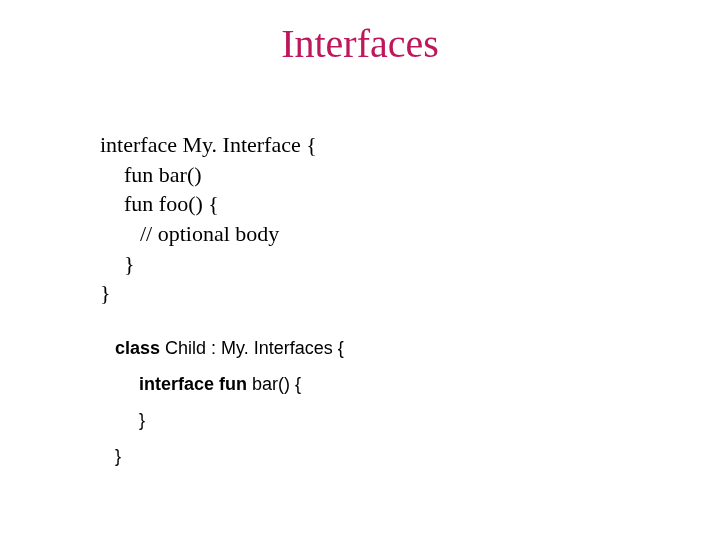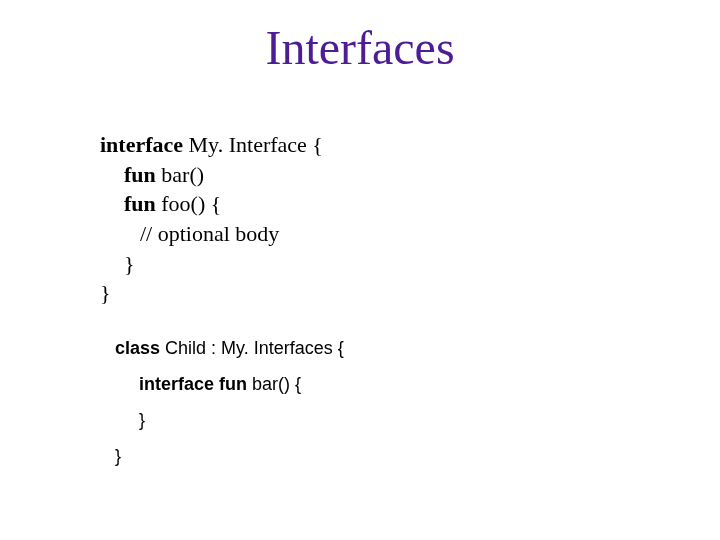--- a/index.html
+++ b/index.html
@@ -16,34 +16,34 @@
     width: 720px;
     height: 540px;
     box-sizing: border-box;
   }
   .title {
     position: absolute;
     top: 20px;
     left: 0;
     width: 720px;
     text-align: center;
-    font-size: 48px;
-    color: #4c1d95;
+    font-size: 40px;
+    color: #be185d;
     font-family: "Times New Roman", Times, serif;
   }
   .code-block-1 {
     position: absolute;
     top: 130px;
     left: 100px;
     font-size: 22px;
     line-height: 1.35;
     font-family: "Times New Roman", Times, serif;
   }
   .code-block-1 .kw {
-    font-weight: bold;
+    font-weight: normal;
   }
   .code-block-2 {
     position: absolute;
     top: 330px;
     left: 115px;
     font-size: 18px;
     line-height: 2;
     font-family: Arial, Helvetica, sans-serif;
   }
   .code-block-2 .kw {

